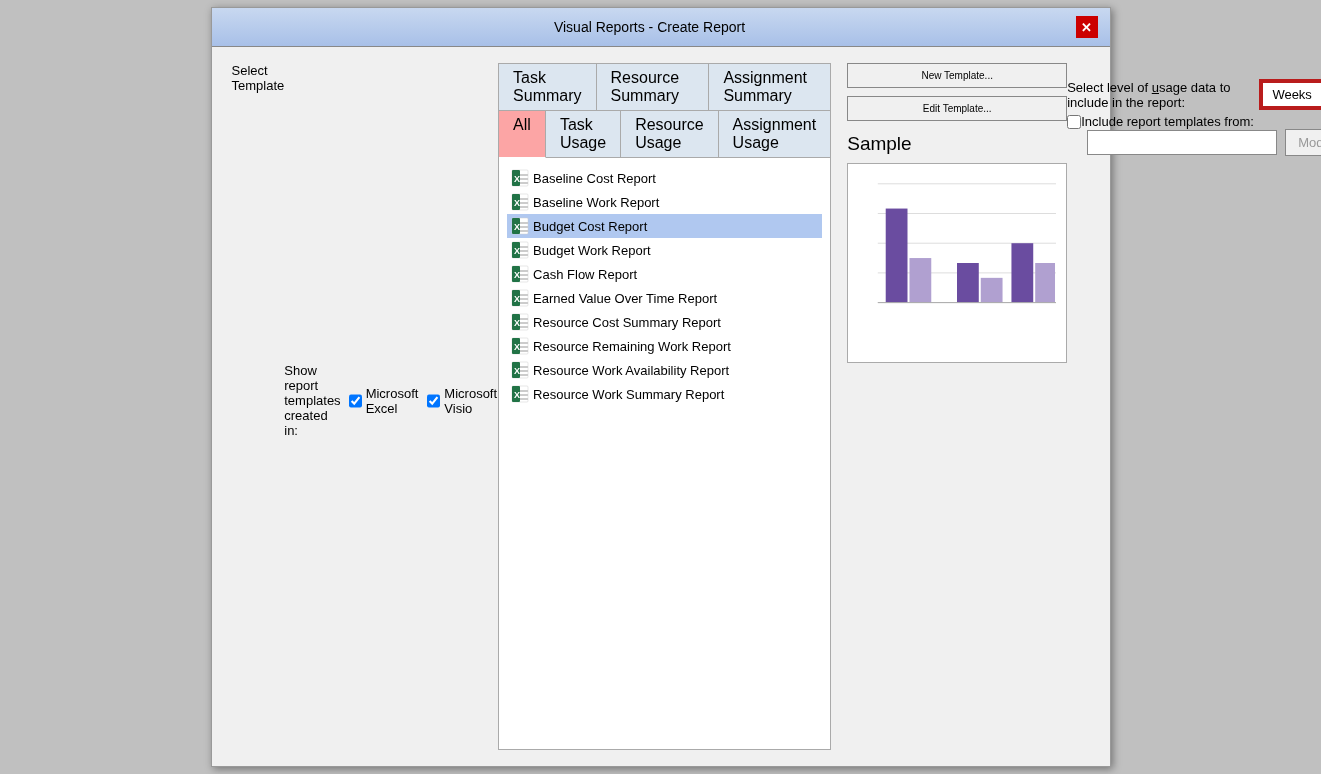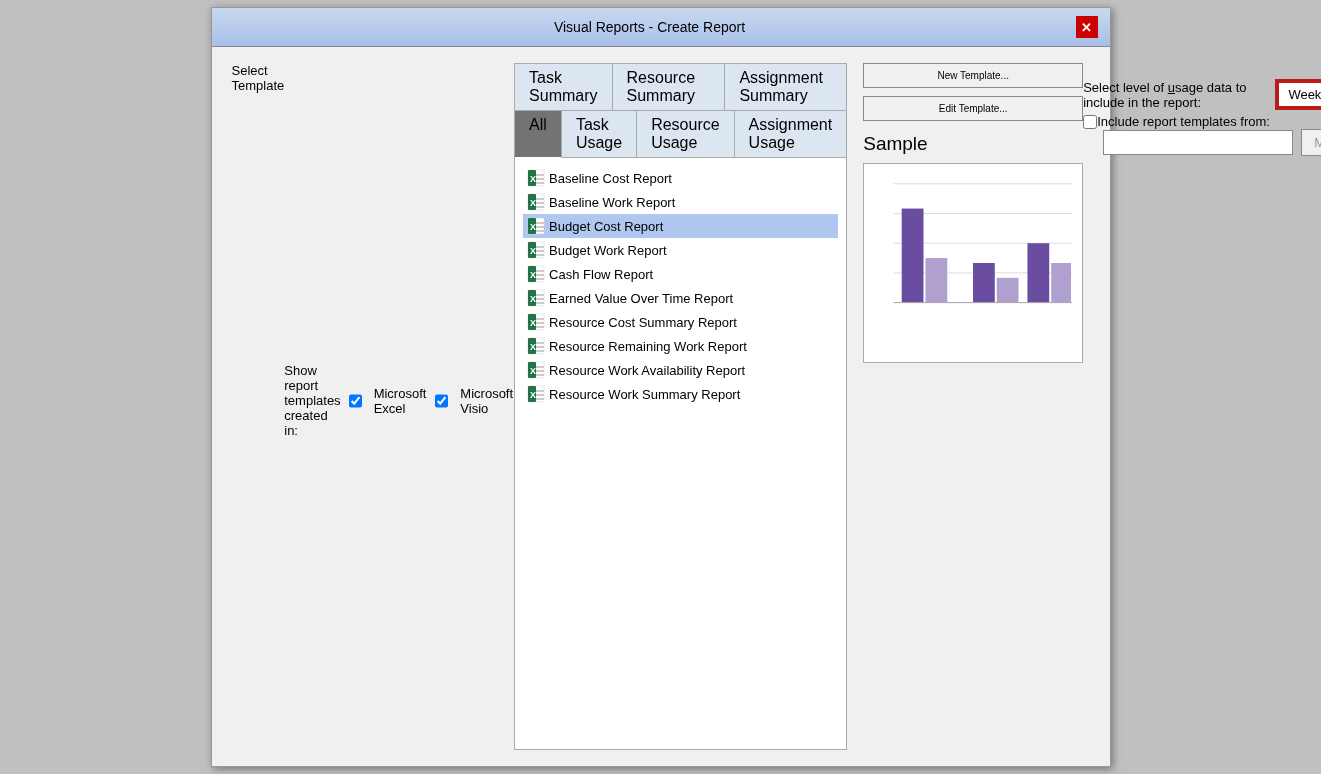--- a/index.html
+++ b/index.html
@@ -61,21 +61,21 @@
     .show-templates-row {
       display: flex;
       align-items: center;
       gap: 8px;
       margin-bottom: 12px;
       font-size: 13px;
     }
     .show-templates-row label {
       display: flex;
       align-items: center;
-      gap: 12px;
+      gap: 4px;
       cursor: pointer;
       justify-content: center;
     }
     .show-templates-row input[type="checkbox"] {
       width: 14px;
       height: 14px;
     }
     .main-content {
       display: flex;
       gap: 16px;
@@ -115,21 +115,21 @@
       cursor: pointer;
       border-right: 1px solid #aaa;
       font-size: 16px;
       color: #000;
       background: #dce6f0;
     }
     .tab:last-child {
       border-right: none;
     }
     .tab.active {
-      background: #737373;
+      background: #fca5a5;
       border-bottom: 1px solid #fff;
       margin-bottom: -1px;
       font-weight: normal;
     }
     .tab-content {
       flex: 1;
       padding: 8px;
       background: #fff;
       overflow-y: auto;
     }

